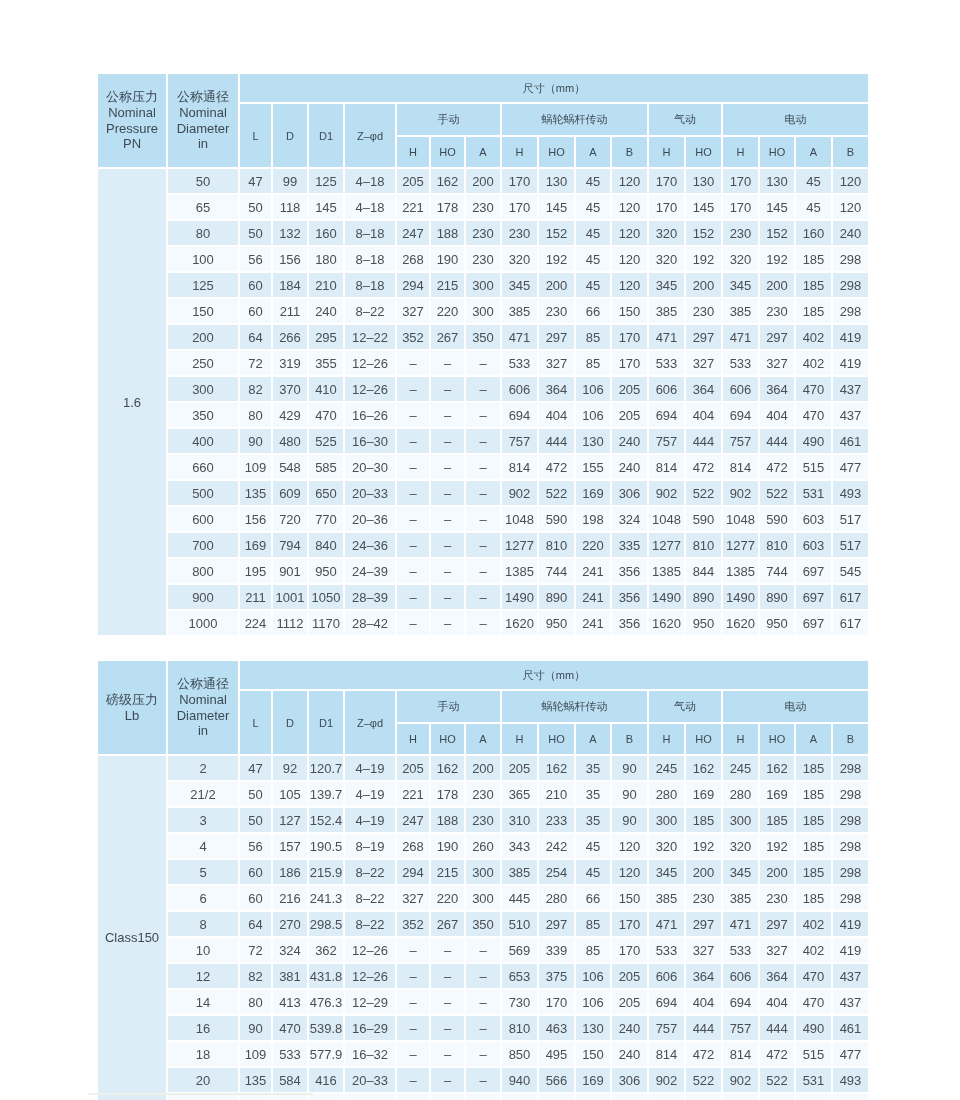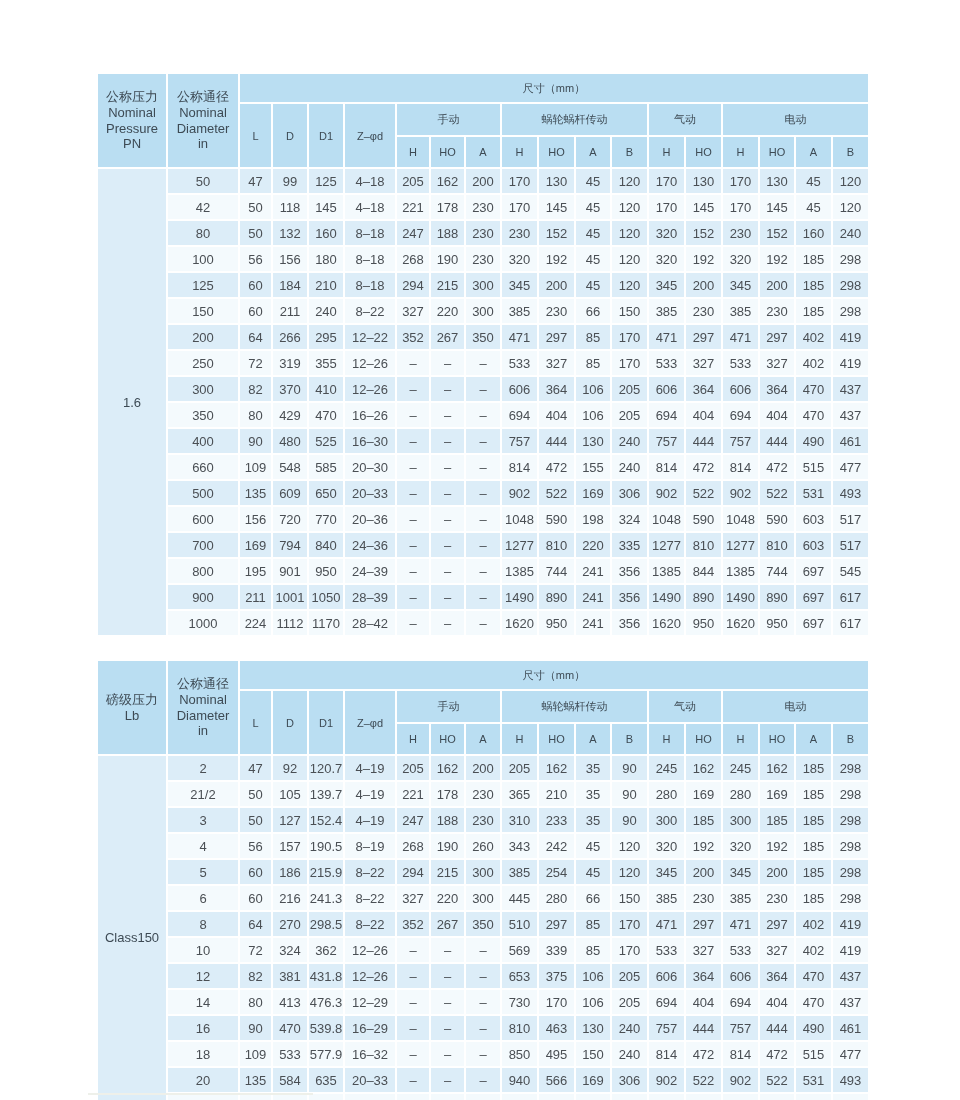--- a/index.html
+++ b/index.html
@@ -105,21 +105,21 @@
           <td>45</td>
           <td>120</td>
           <td>170</td>
           <td>130</td>
           <td>170</td>
           <td>130</td>
           <td>45</td>
           <td>120</td>
         </tr>
         <tr class="sb">
-          <td>42</td>
+          <td>65</td>
           <td>50</td>
           <td>118</td>
           <td>145</td>
           <td>4–18</td>
           <td>221</td>
           <td>178</td>
           <td>230</td>
           <td>170</td>
           <td>145</td>
           <td>45</td>
@@ -755,21 +755,21 @@
           <td>472</td>
           <td>814</td>
           <td>472</td>
           <td>515</td>
           <td>477</td>
         </tr>
         <tr class="sa">
           <td>20</td>
           <td>135</td>
           <td>584</td>
-          <td>635</td>
+          <td>416</td>
           <td>20–33</td>
           <td>–</td>
           <td>–</td>
           <td>–</td>
           <td>940</td>
           <td>566</td>
           <td>169</td>
           <td>306</td>
           <td>902</td>
           <td>522</td>

